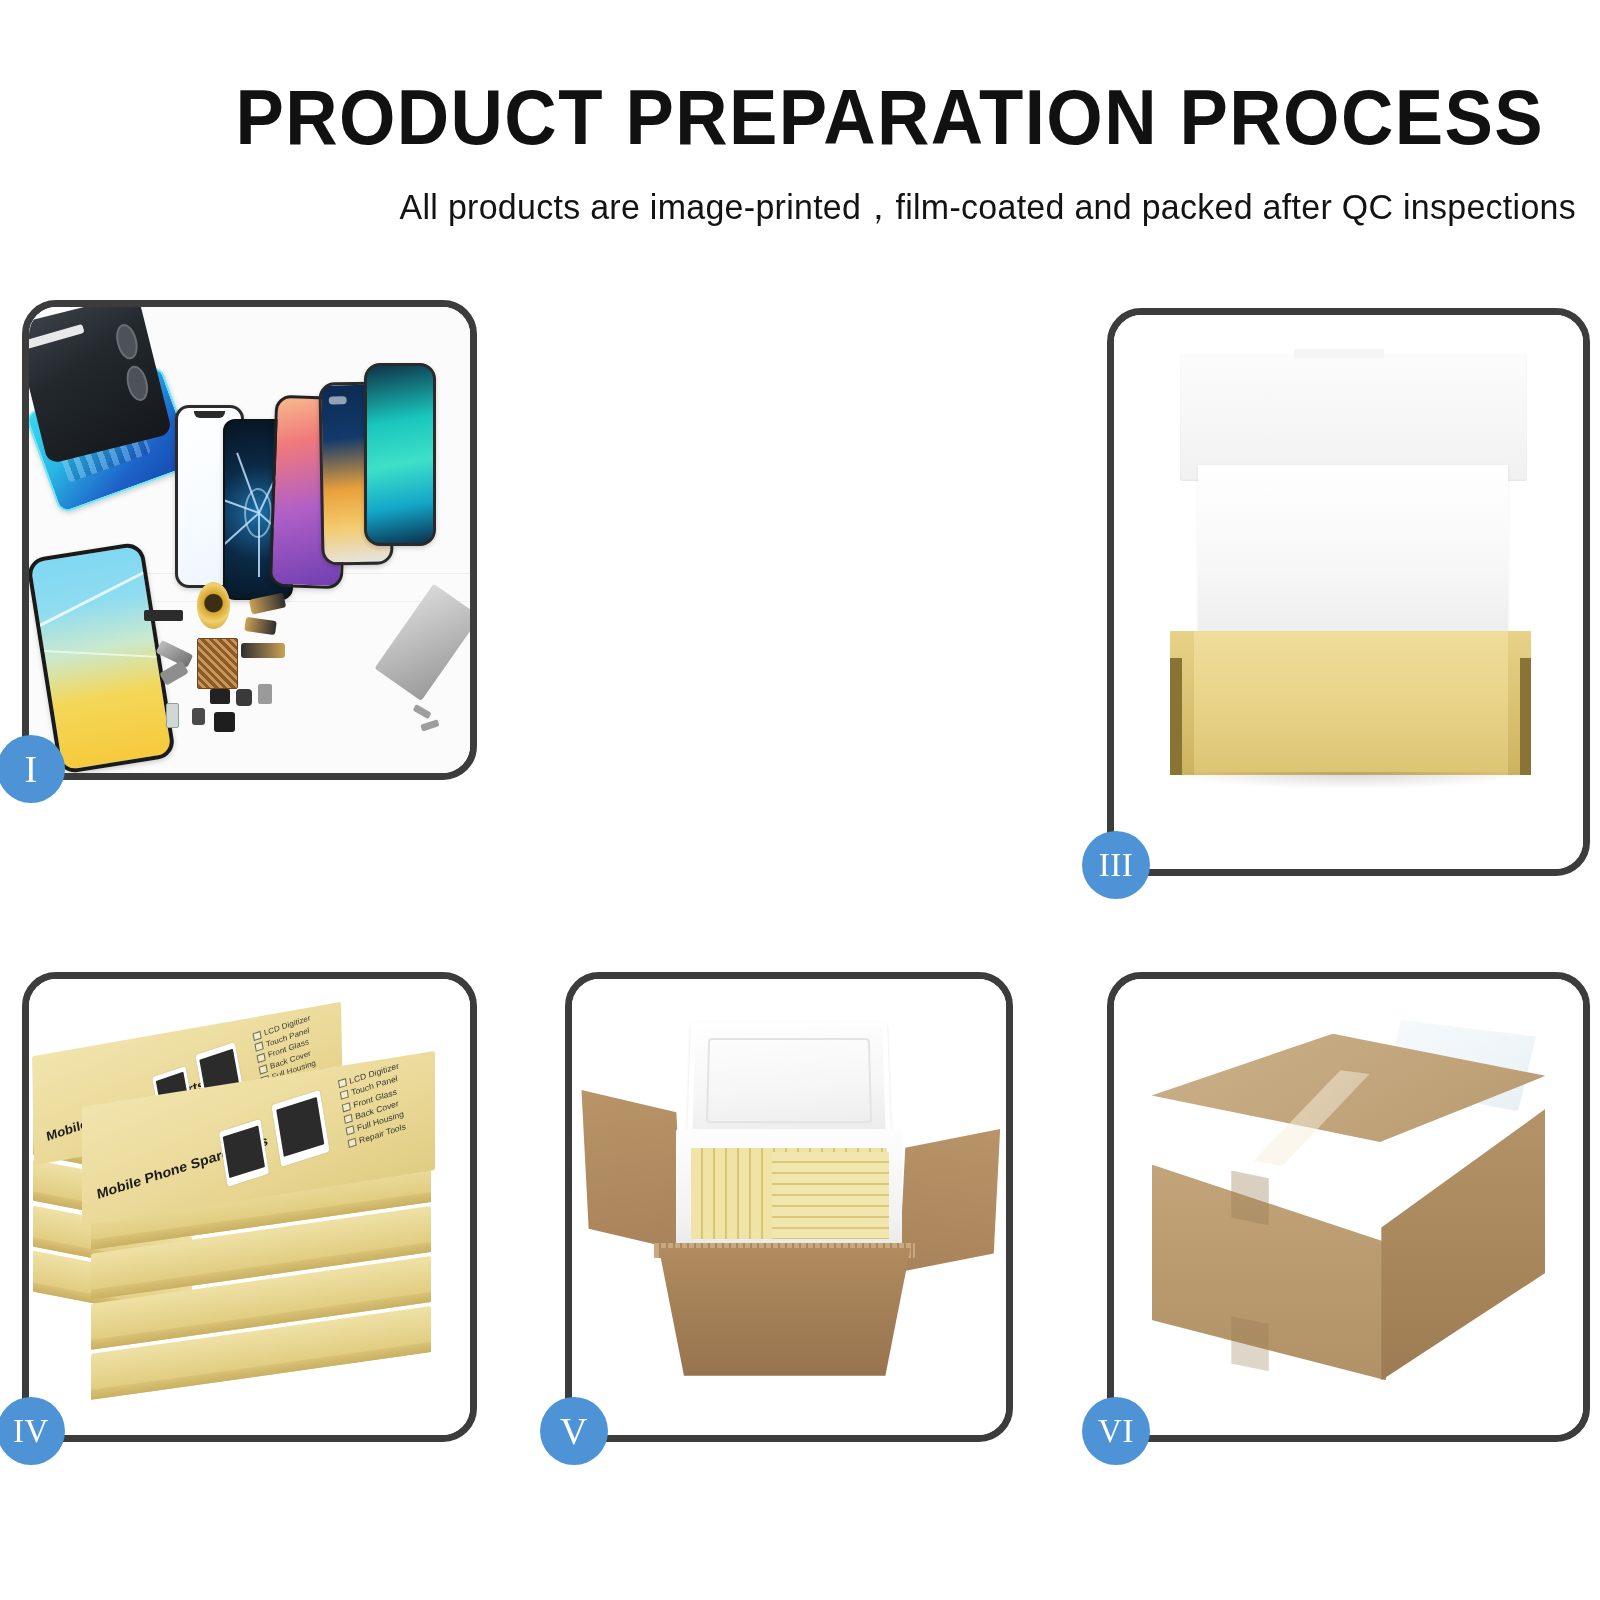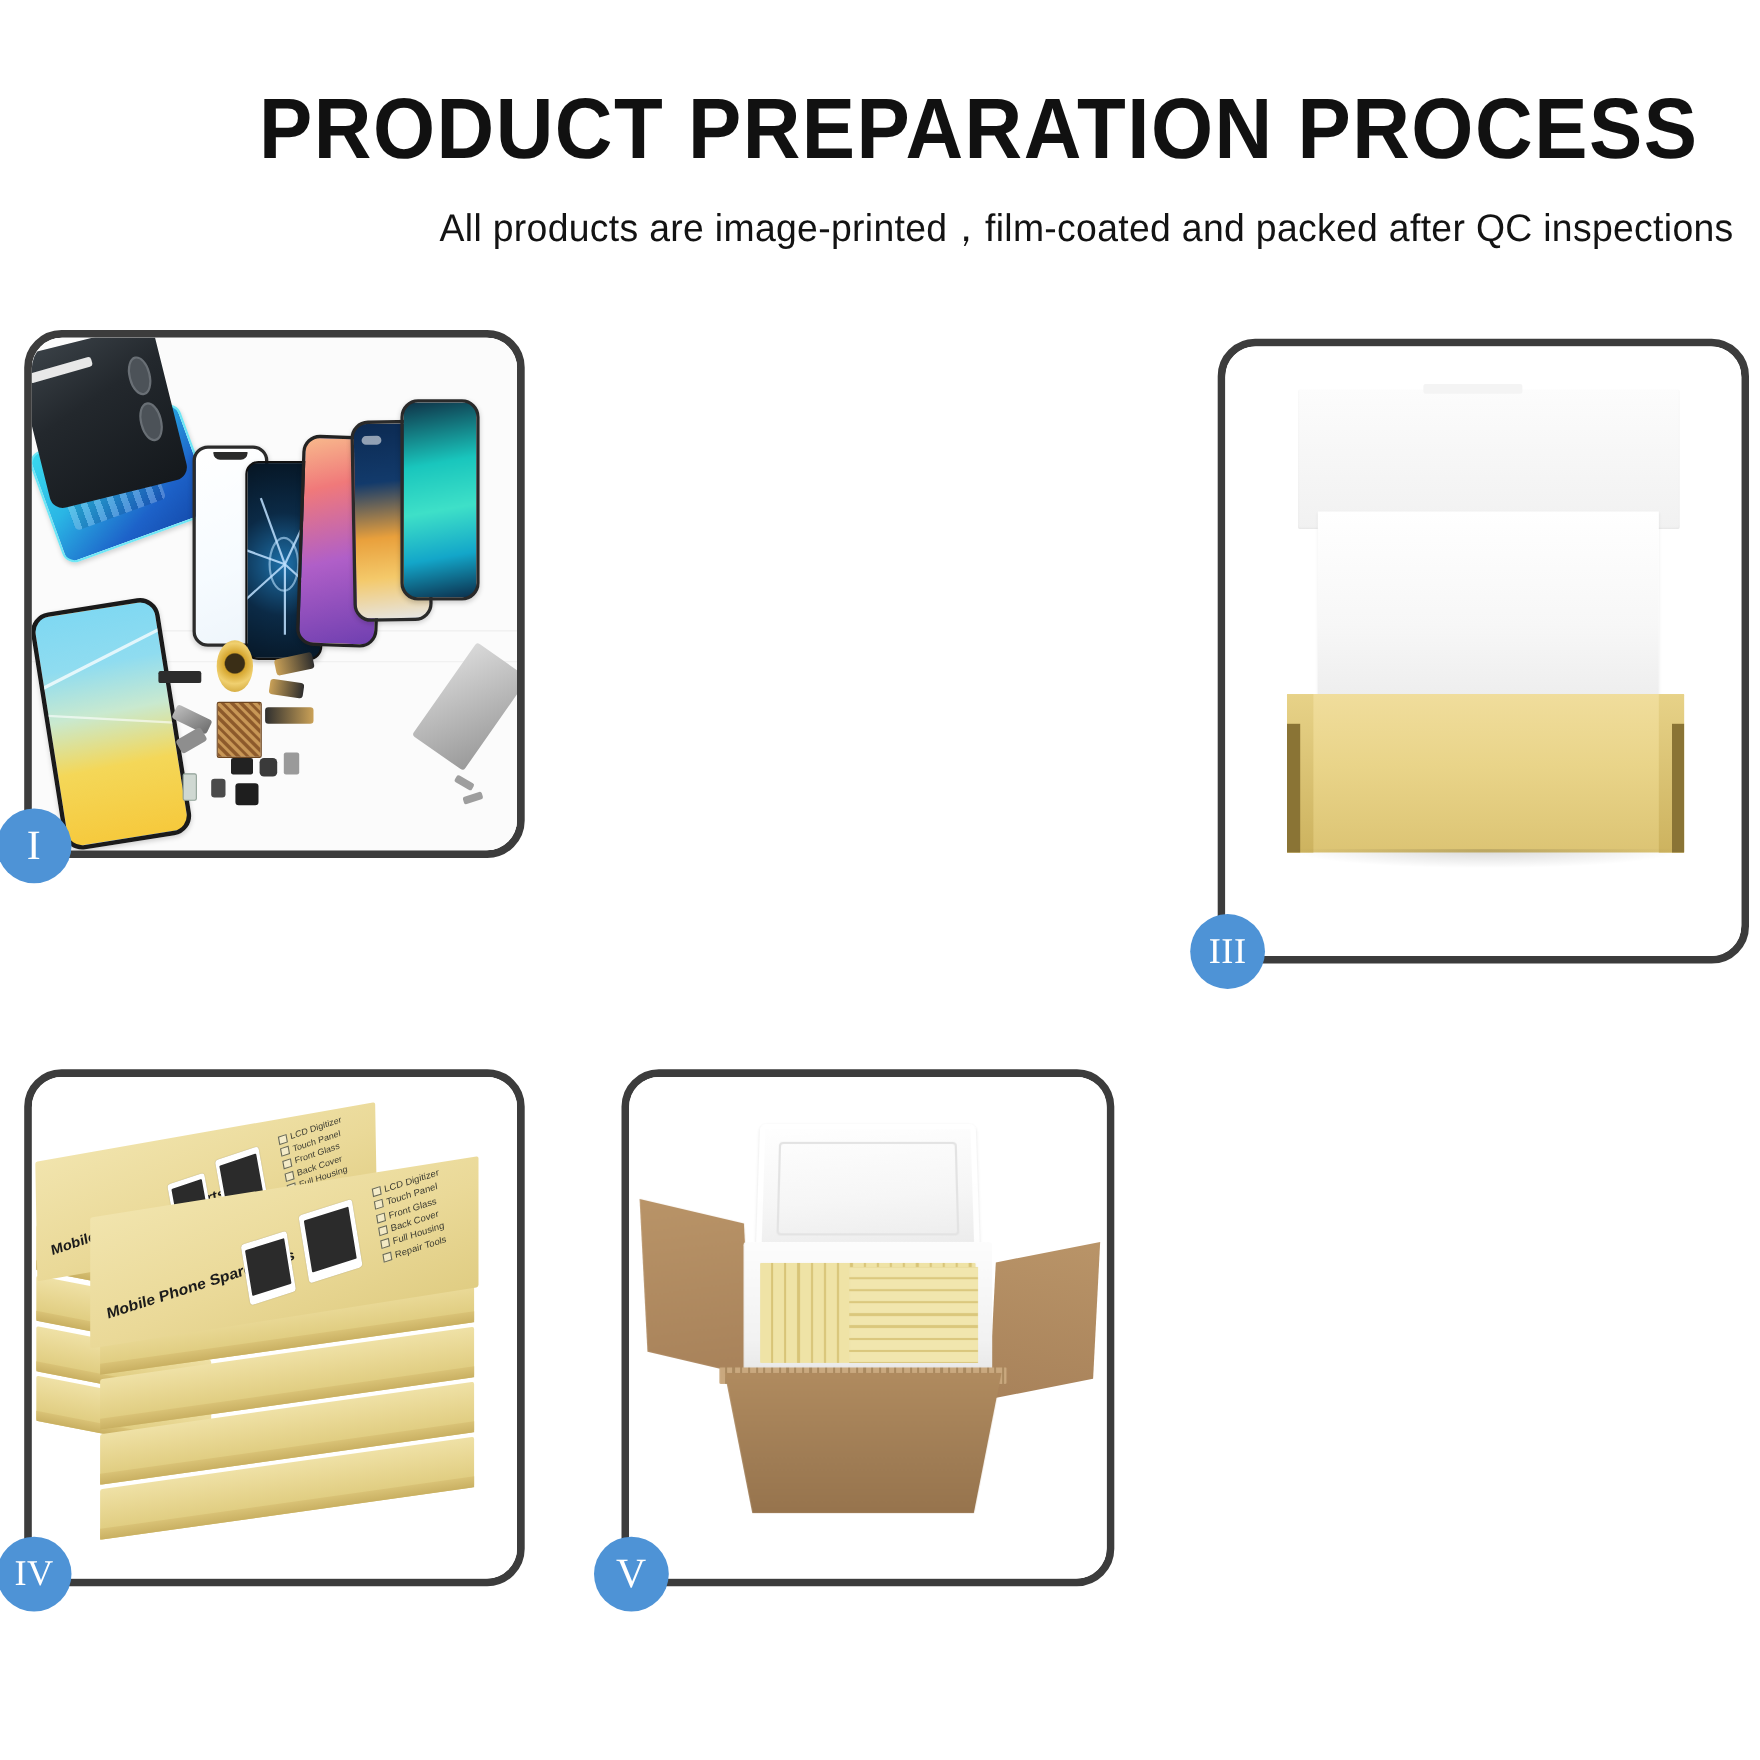--- a/index.html
+++ b/index.html
@@ -675,14 +675,30 @@
         <div class="gold-fill2"></div>
         <div class="carton-rim"></div>
         <div class="carton-body"></div>
       </div>
     </div>
     <div class="badge">
       <span>V</span>
     </div>
   </div>
 
+  <div class="panel p6">
+    <div class="panel-inner">
+      <div class="bigbox">
+        <div class="bb-glass"></div>
+        <div class="bb-top"></div>
+        <div class="bb-tape"></div>
+        <div class="bb-left"></div>
+        <div class="bb-right"></div>
+        <div class="bb-seamL"></div>
+        <div class="bb-seamL2"></div>
+      </div>
+    </div>
+    <div class="badge wide">
+      <span>VI</span>
+    </div>
+  </div>
 
 </div>
 
 </body></html>

